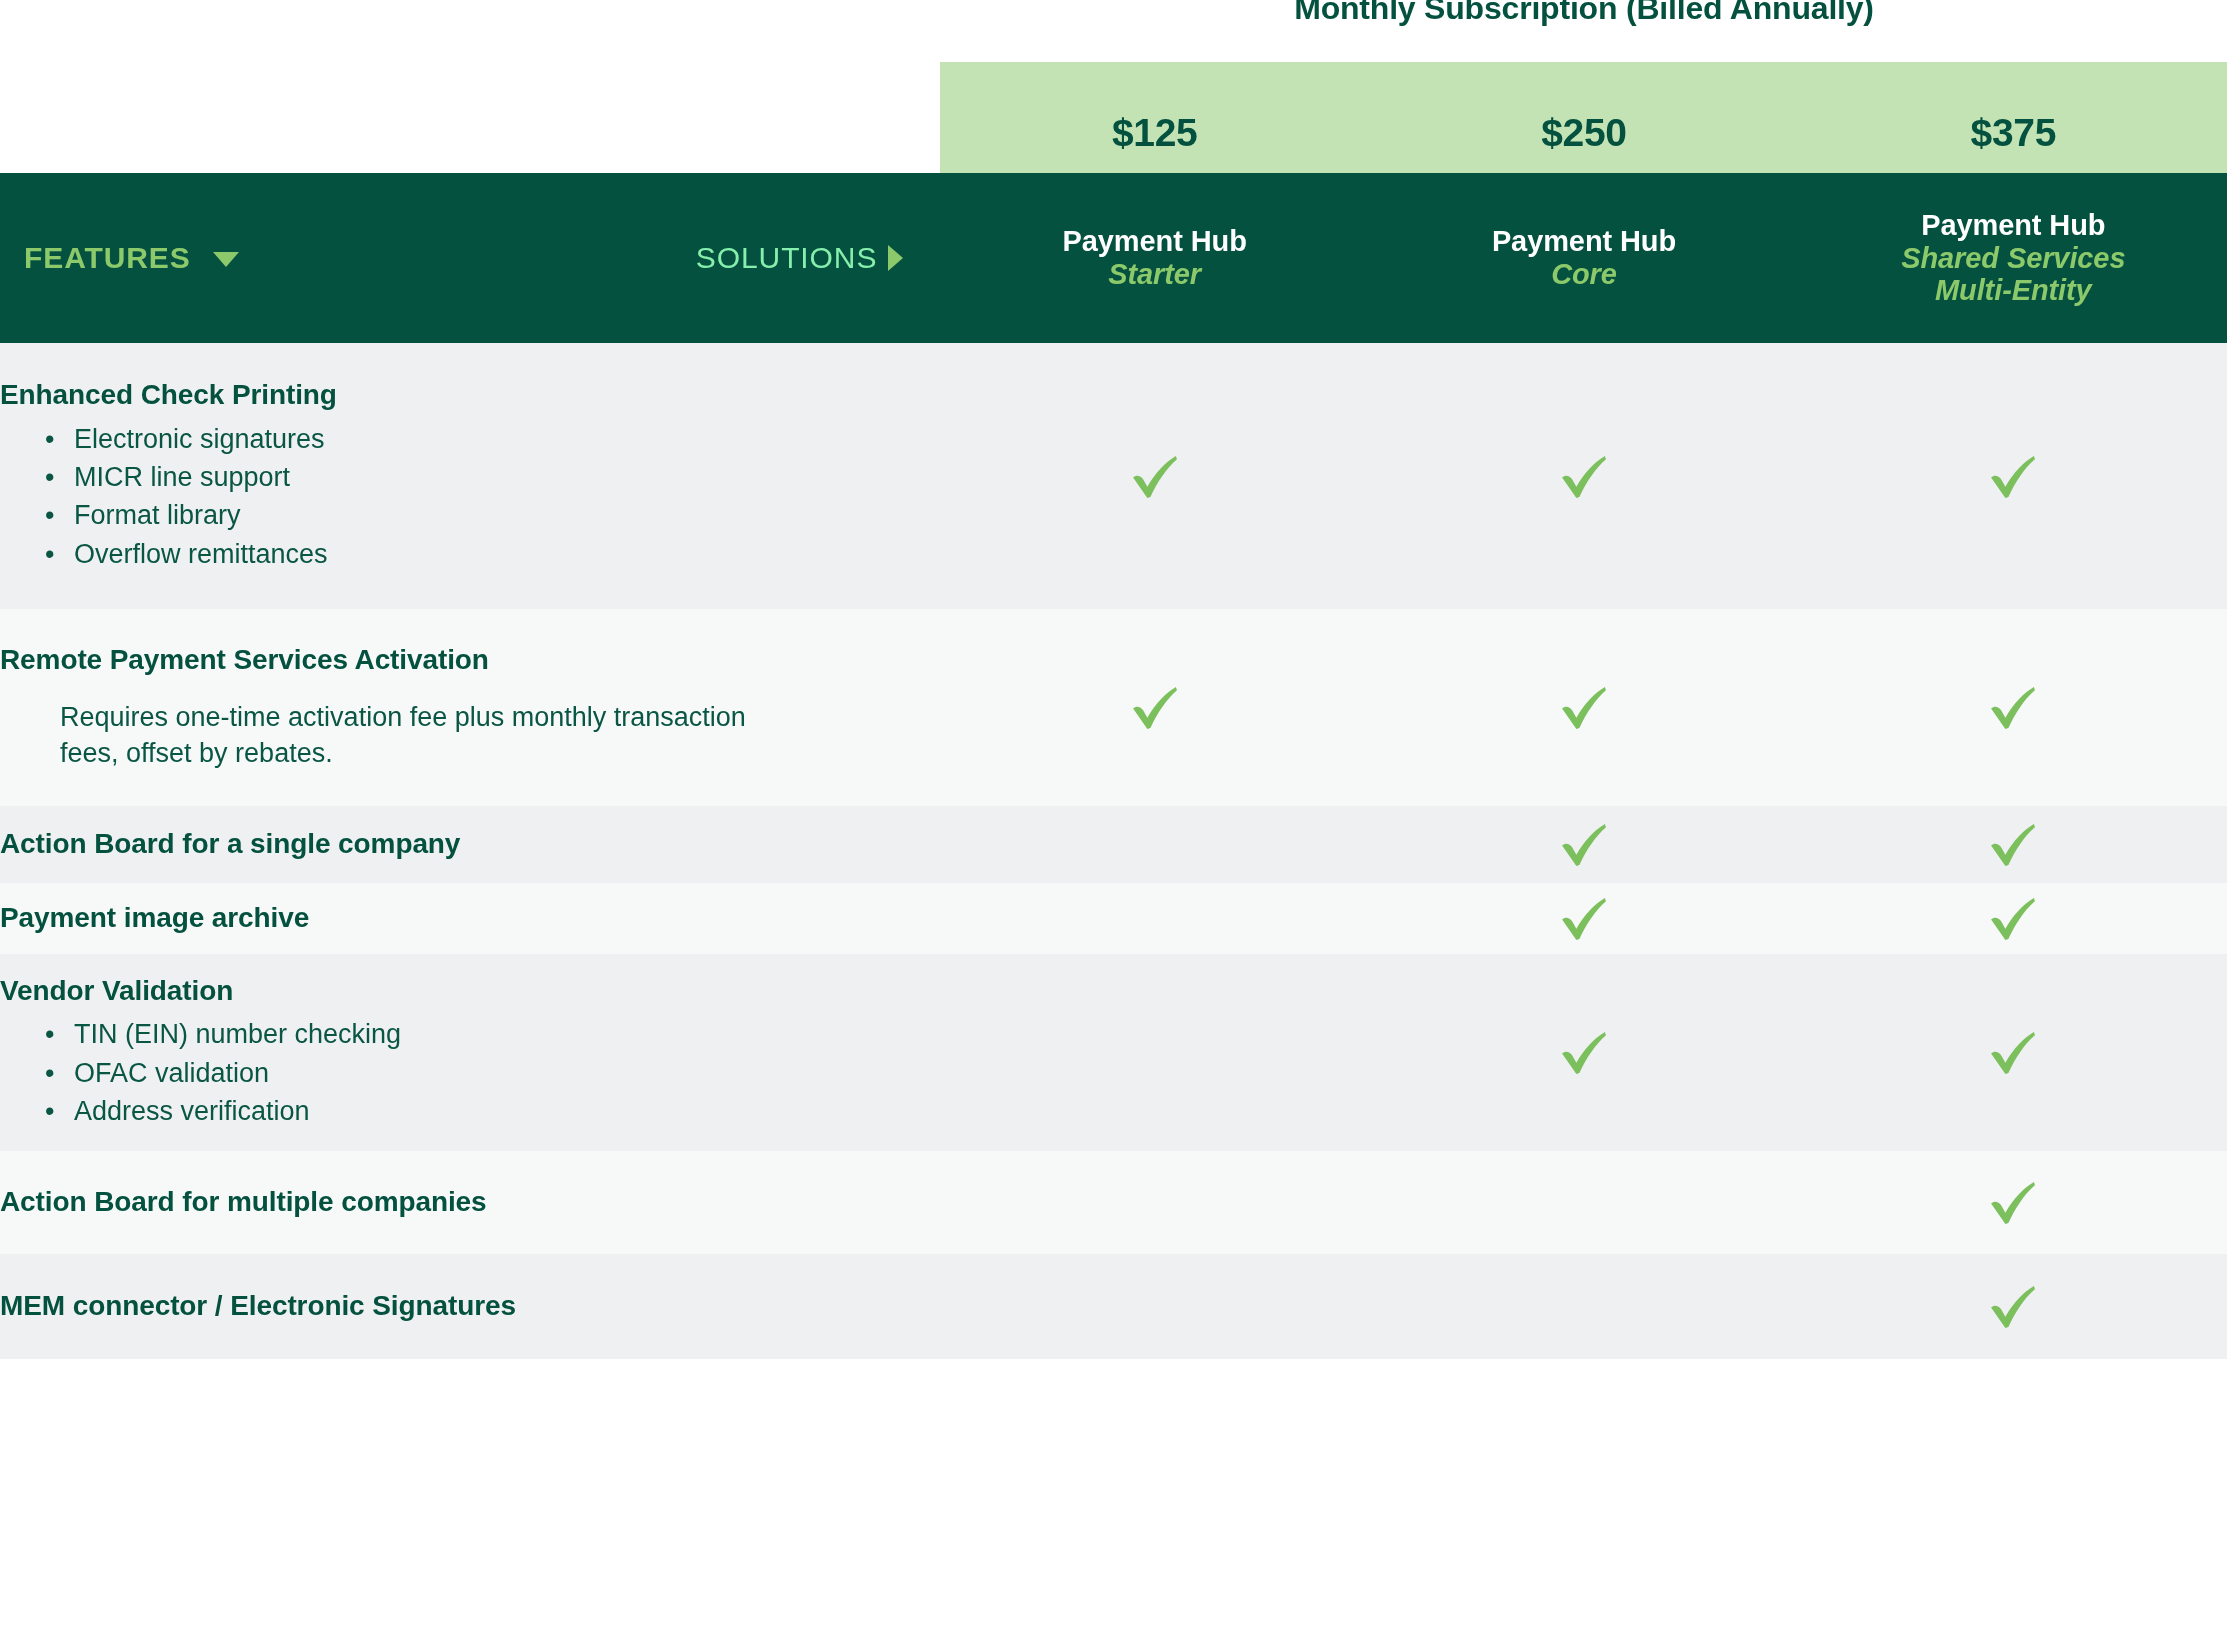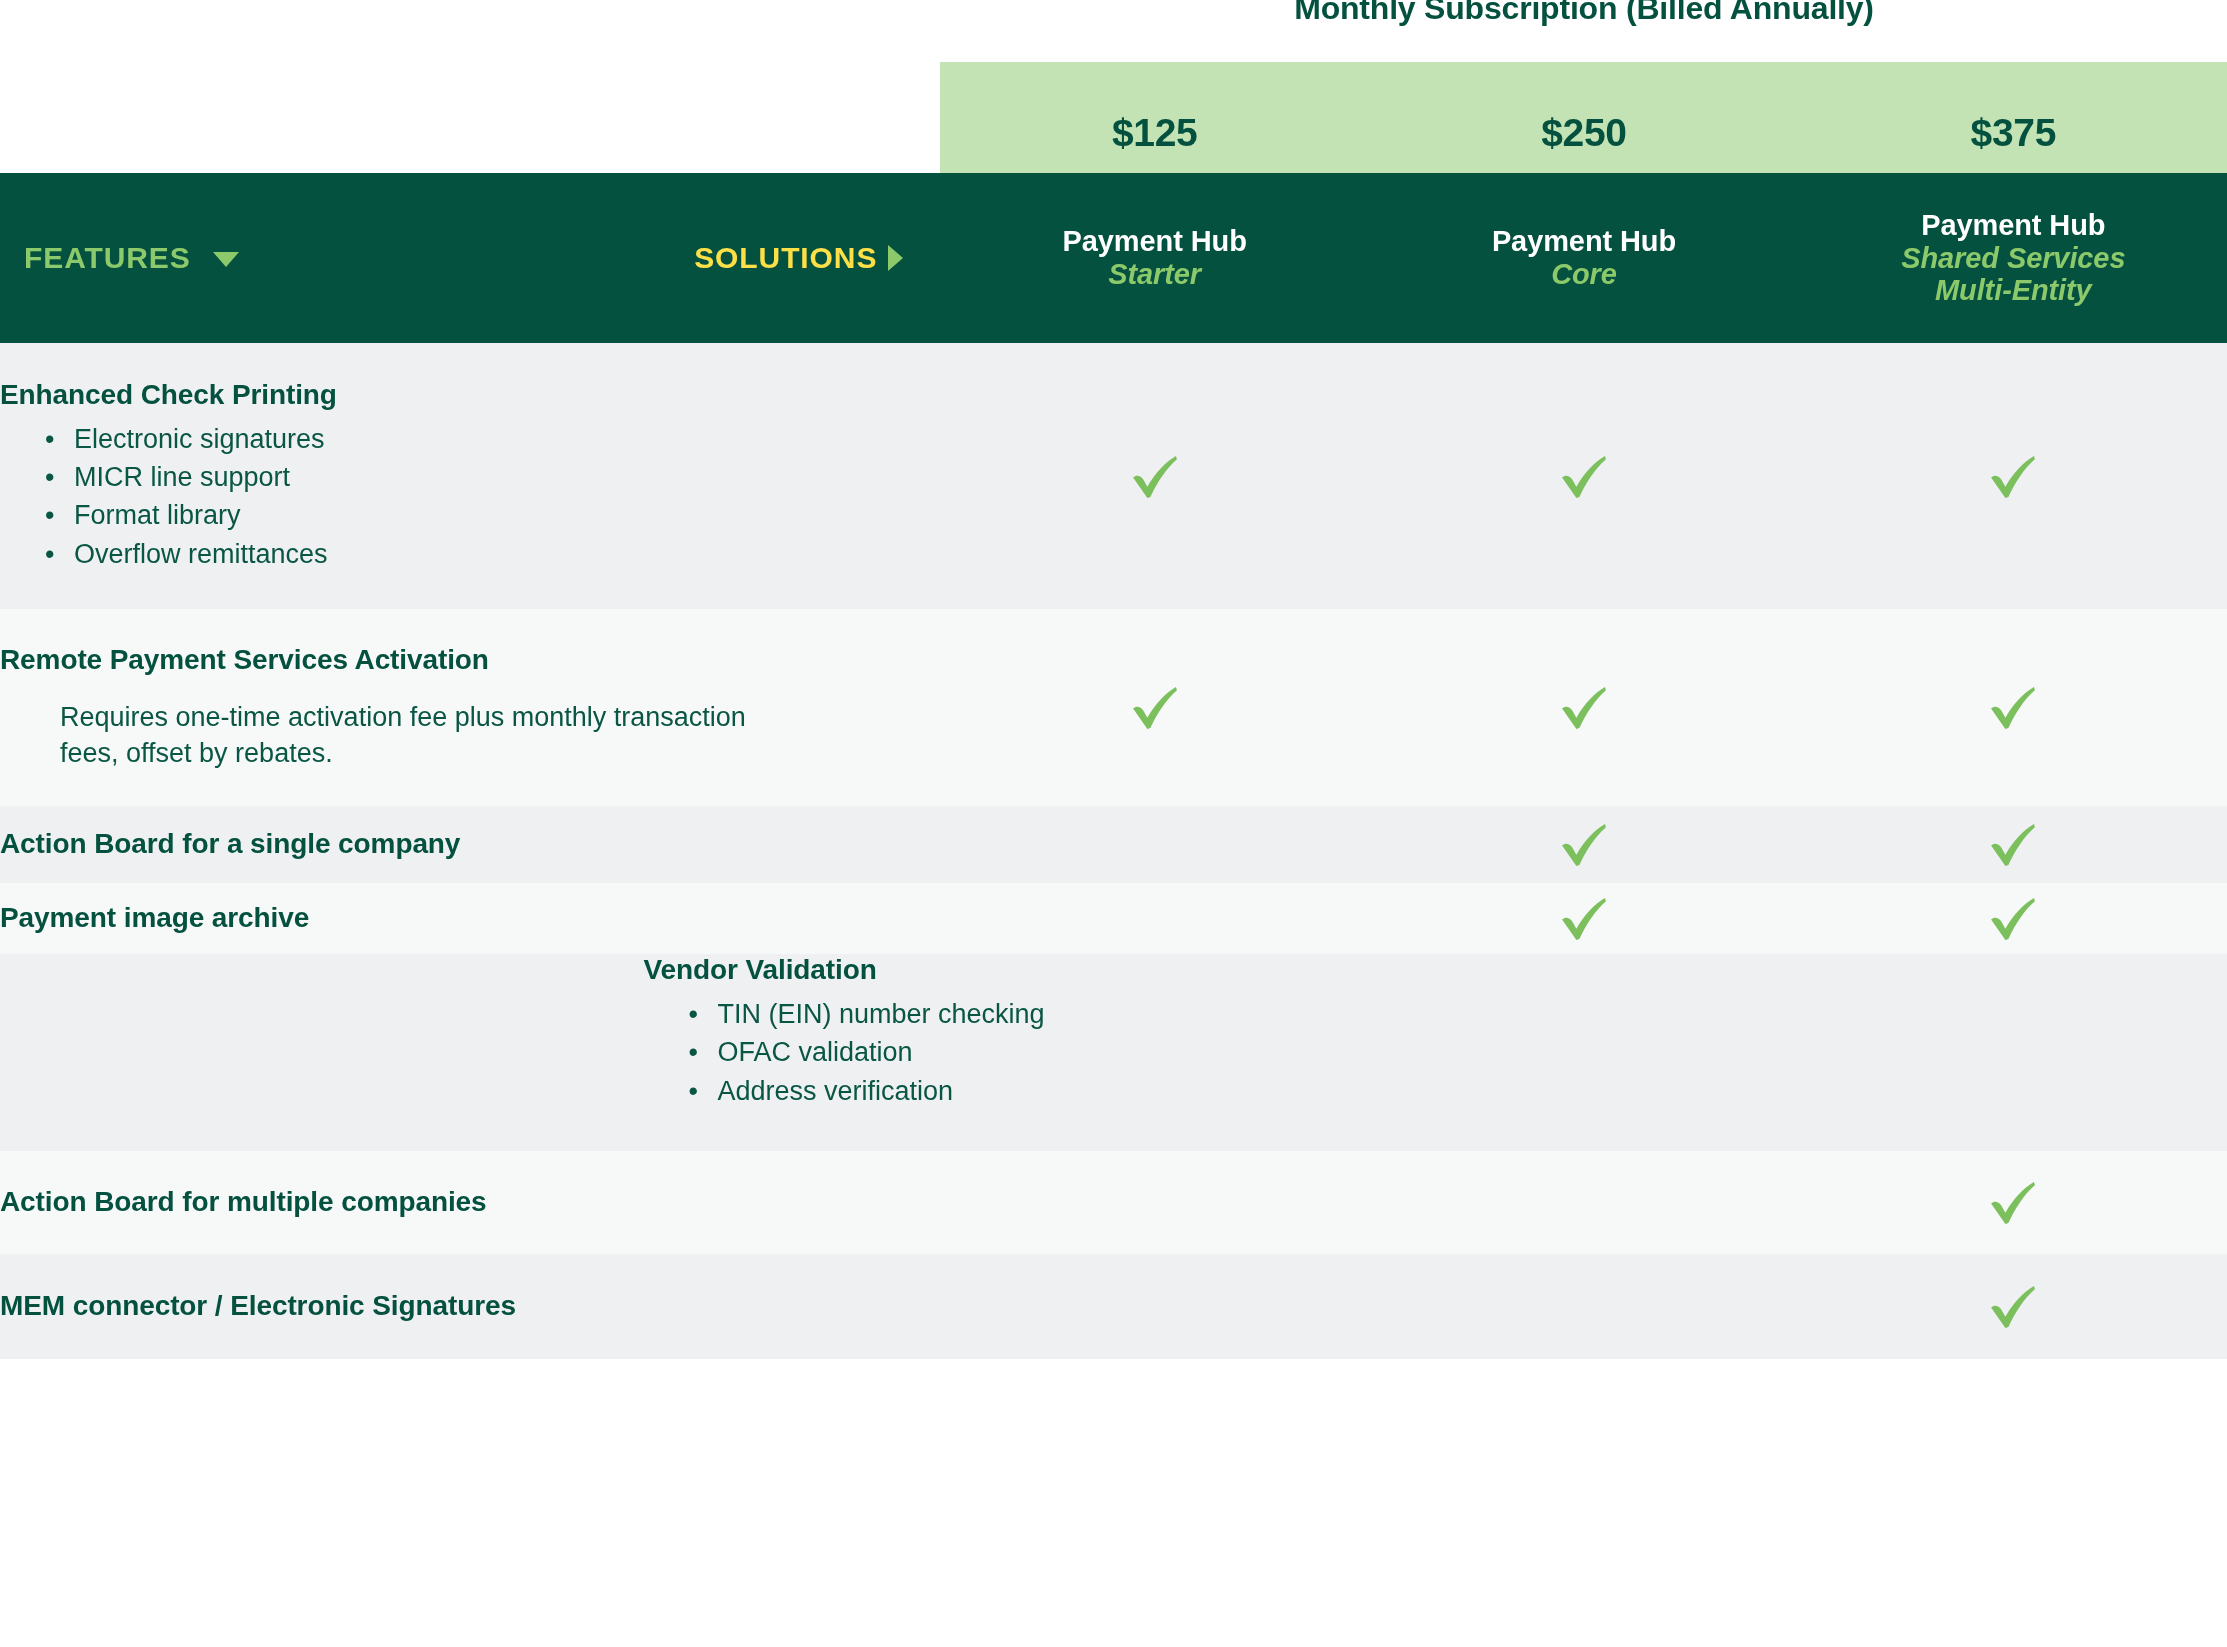--- a/index.html
+++ b/index.html
@@ -55,21 +55,21 @@
     border-right:13.7px solid transparent;
     border-top:15.5px solid #8cc96a;
     margin-top:3.6px;
   }
   .hdr-solutions {
     position:absolute; left:681px; top:0; width:259px; height:170px;
     display:flex; align-items:center; justify-content:flex-end; gap:10.7px;
     padding-right:37px;
   }
   .hdr-solutions .lbl {
-    font-size:30px; font-weight:bold; color:#fde047;
+    font-size:30px; font-weight:normal; color:#86efac;
     letter-spacing:0.9px;
     margin-left:20px;
   }
   .tri-right {
     width:0; height:0;
     border-top:13px solid transparent;
     border-bottom:13px solid transparent;
     border-left:15.5px solid #8cc96a;
   }
   .hdr-plans {
@@ -134,21 +134,21 @@
     flex:1 1 0;
     display:flex; align-items:center; justify-content:center;
   }
   .check { width:51px; height:51px; display:block; }
 
   
   .h1 { height:266px; }
   .h2 { height:197px; }
   .h3 { height:77px; }
   .h4 { height:71px; }
-  .h5 { height:197px;flex-direction:column; }
+  .h5 { height:197px; }
   .h6 { height:103px; }
   .h7 { height:105px; }
 </style>
 </head>
 <body>
 
 <div class="sheet">
 
   <div class="topband">
     <div class="topband-green"></div>

